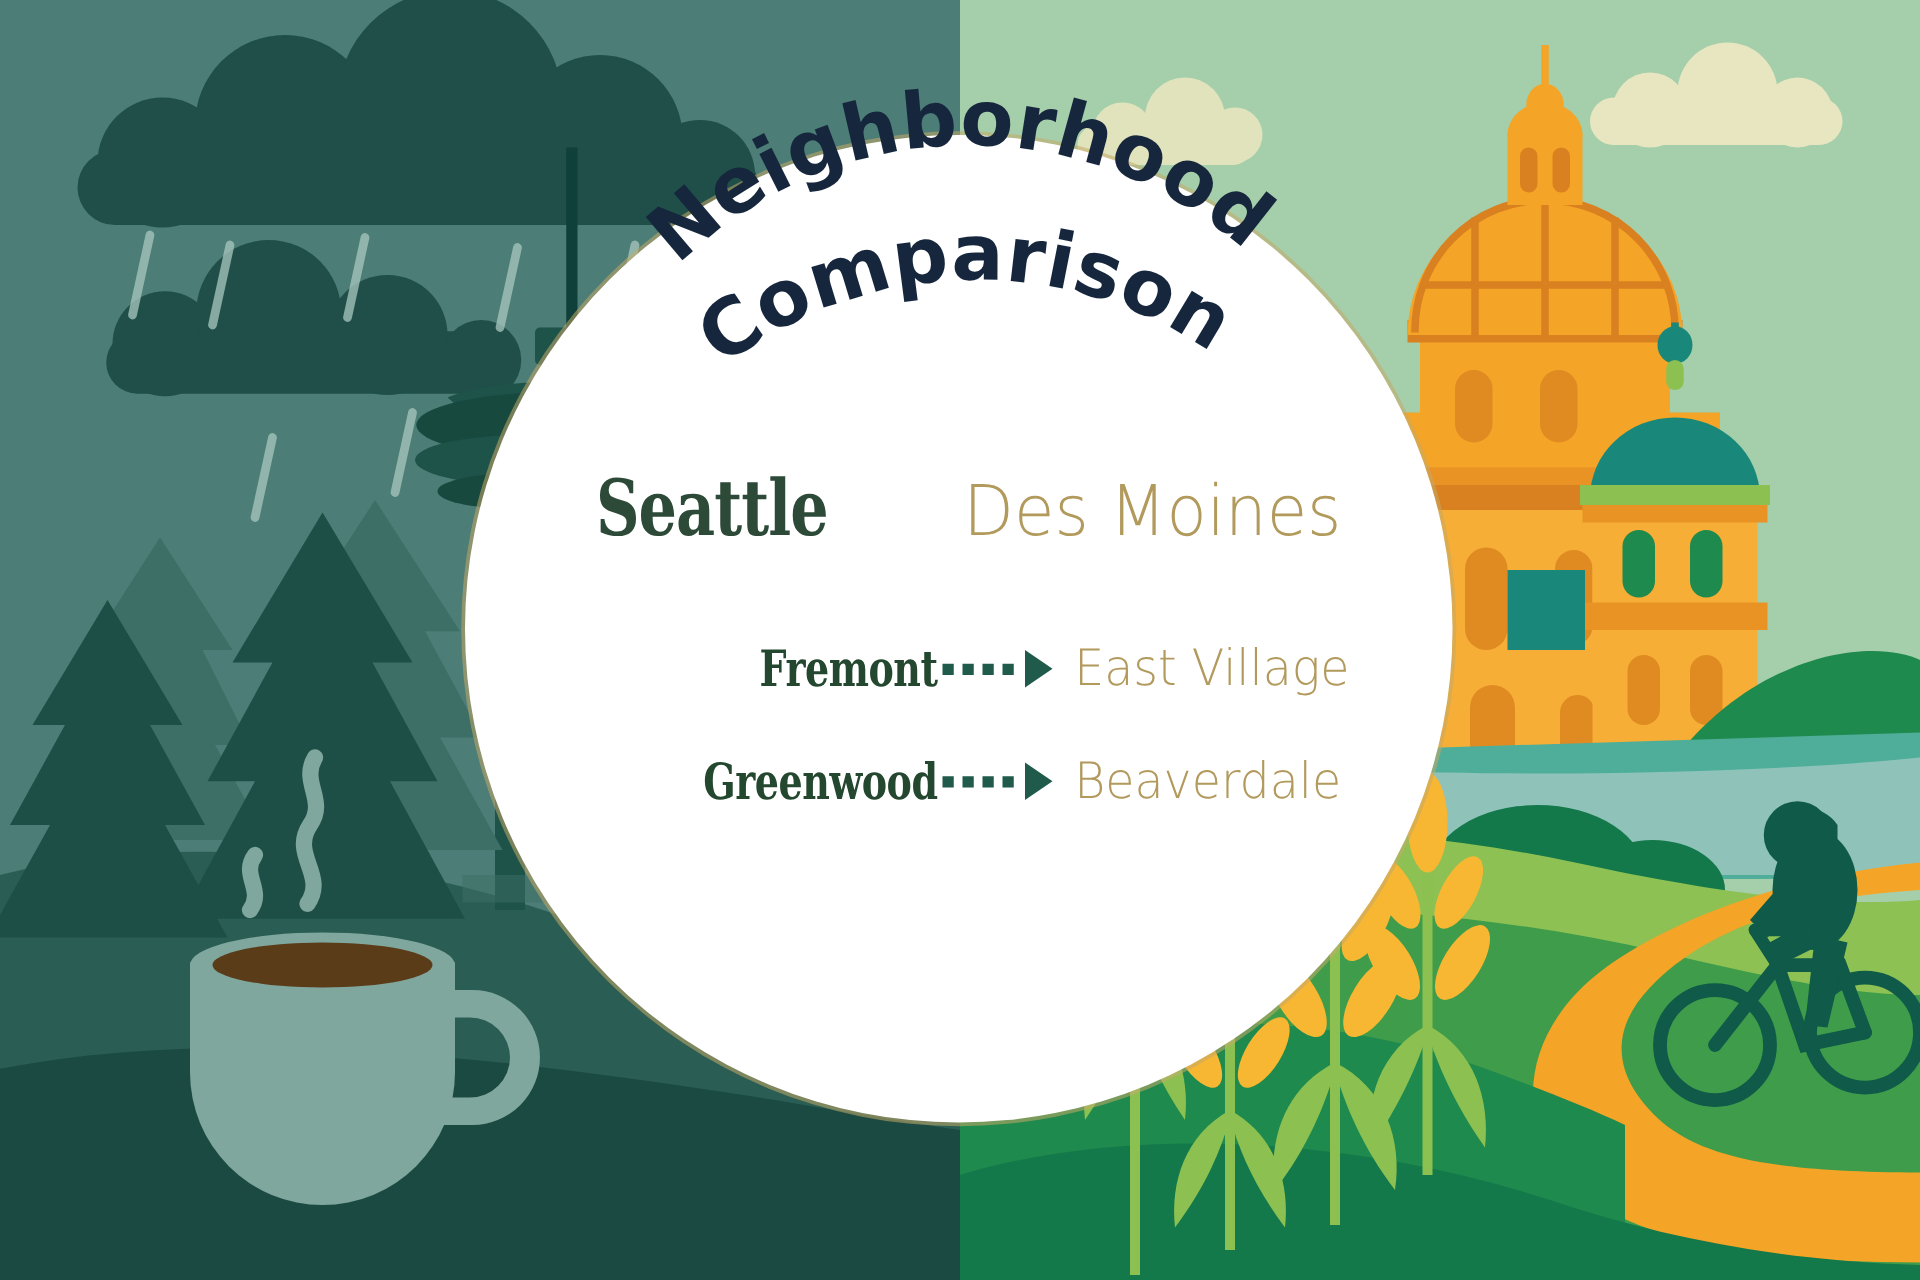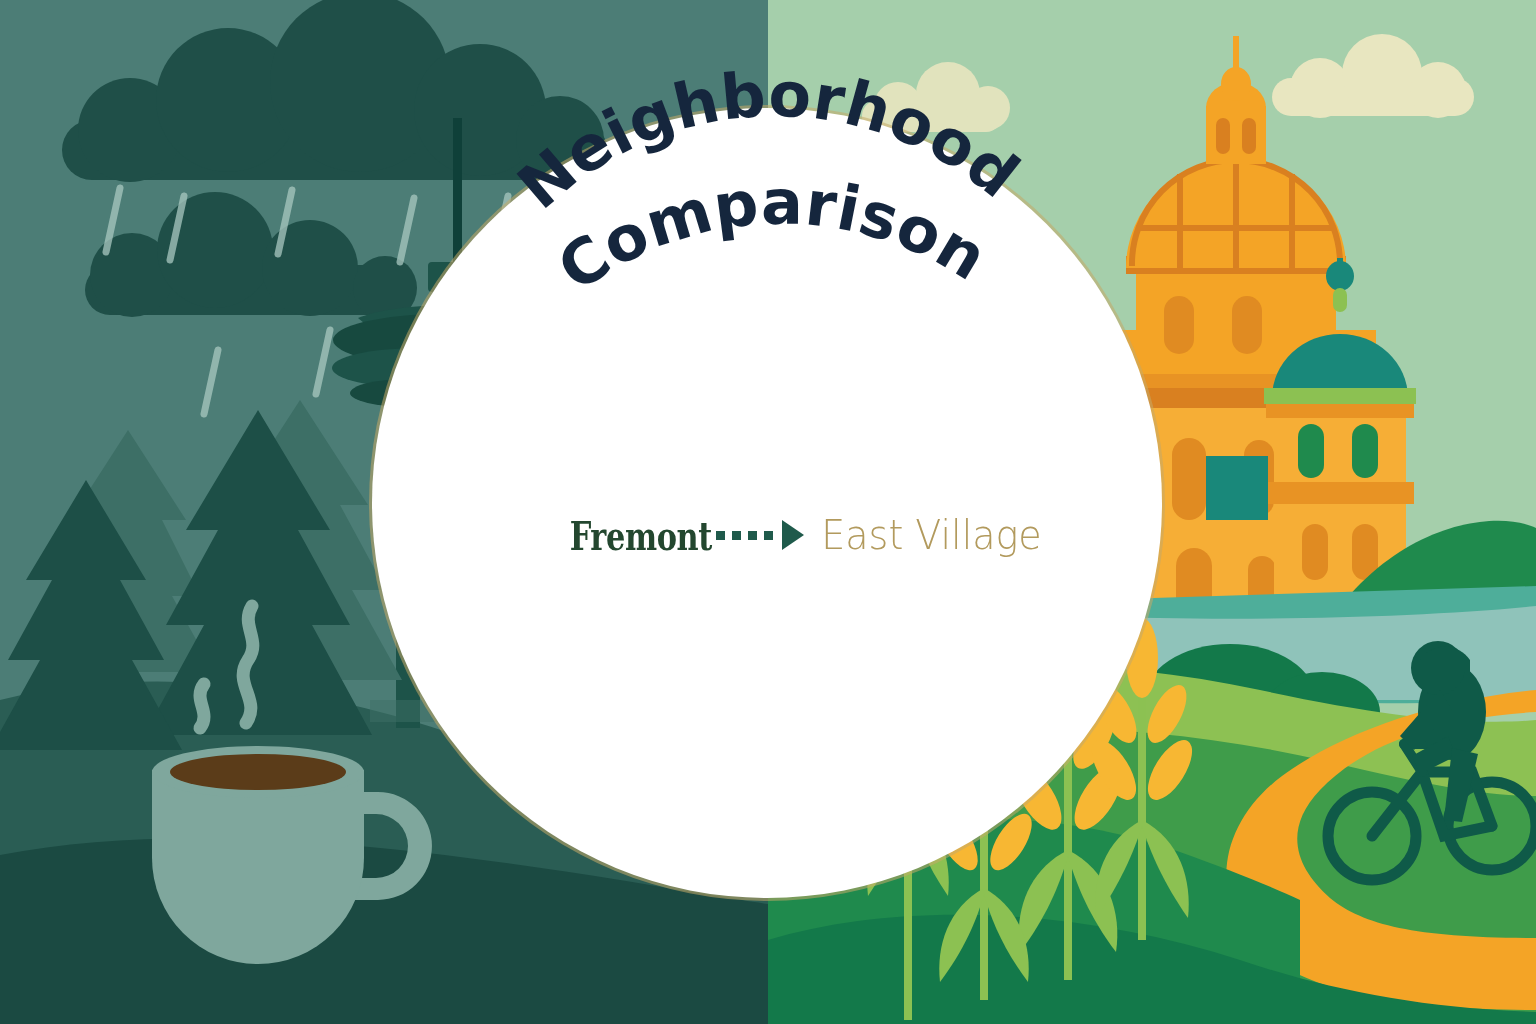--- a/index.html
+++ b/index.html
@@ -92,20 +92,21 @@
   .pair-list {
     position:absolute;
     left:0; top:382px;
     width:790px;
     pointer-events:auto;
   }
   .pair {
     display:flex;
     align-items:center;
     height:90px;
+    margin-left:38px;
   }
   .pair-left {
     width:340px;
     text-align:right;
     font-family:"DejaVu Serif", serif;
     font-weight:700;
     font-size:40px;
     color:#23472f;
     letter-spacing:-0.5px;
     white-space:nowrap;
@@ -390,33 +391,48 @@
       <text class="arc-line2">
         <textPath href="#arc2" startOffset="50%" text-anchor="middle">
           <tspan>Comparison</tspan>
         </textPath>
       </text>
     </svg>
   </div>
 
   <div class="panel">
 
+    <div class="city-row">
+      <div class="city-left">Seattle</div>
+      <div class="city-right">Des Moines</div>
+    </div>
 
     <div class="pair-list">
 
       <div class="pair">
         <div class="pair-left">Fremont</div>
         <div class="arrow">
           <span class="dot"></span>
             <span class="dot"></span>
             <span class="dot"></span>
             <span class="dot"></span>
             <span class="head"></span>
         </div>
         <div class="pair-right">East Village</div>
       </div>
 
 
+      <div class="pair">
+        <div class="pair-left">Greenwood</div>
+        <div class="arrow">
+          <span class="dot"></span>
+            <span class="dot"></span>
+            <span class="dot"></span>
+            <span class="dot"></span>
+            <span class="head"></span>
+        </div>
+        <div class="pair-right">Beaverdale</div>
+      </div>
 
     </div>
   </div>
 
 </div>
 
 </body></html>

